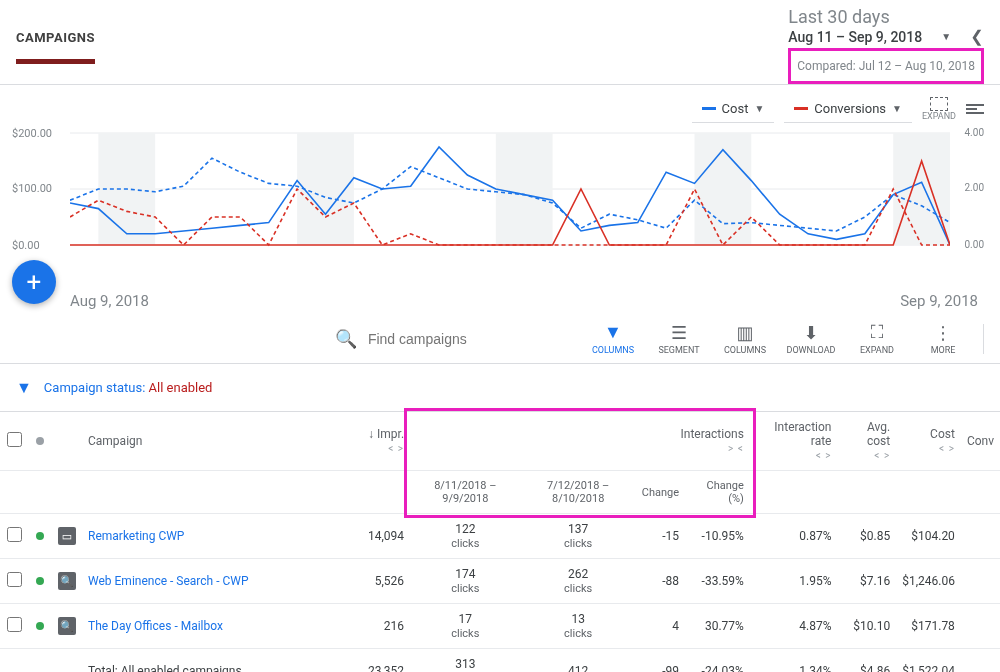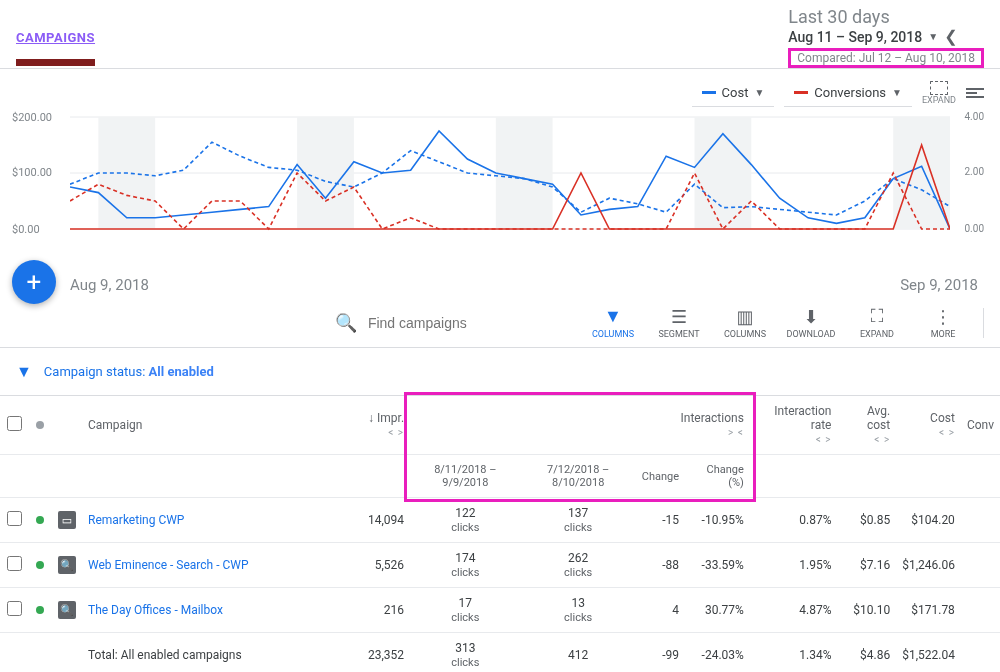--- a/index.html
+++ b/index.html
@@ -2,26 +2,26 @@
 <html><head>
 <meta charset="utf-8">
 <style>
   * { box-sizing: border-box; margin: 0; padding: 0; }
   body { font-family: Roboto, Arial, sans-serif; font-size: 13px; color: #5f6368; background: #fff; width: 1000px; height: 672px; overflow: hidden; position: relative; }
   
   
   .header { display: flex; justify-content: space-between; align-items: flex-start; padding: 6px 16px 0 16px; border-bottom: 1px solid #dadce0; }
   .tabs { display: flex; gap: 28px; padding-top: 24px; }
   .tab { font-size: 13px; font-weight: 500; letter-spacing: 0.5px; padding-bottom: 14px; cursor: pointer; color: #5f6368; }
-  .tab.active { color: #8b5cf6; border-bottom: 7px solid #7f1d1d; font-weight: 700; text-decoration: underline; }
+  .tab.active { color: #404040; border-bottom: 5px solid #7f1d1d; font-weight: 700; }
   .date-block { text-align: left; font-size: 12px; }
   .date-label { color: #80868b; font-size: 18px; }
-  .date-row { display: flex; align-items: center; gap: 6px; }
+  .date-row { display: flex; align-items: center; gap: 19px; }
   .date-main { color: #3c4043; font-weight: 500; font-size: 14px; }
-  .date-compare { color: #80868b; border: 3px solid #e91ebd; padding: 0 6px; margin-top: 2px; }
+  .date-compare { color: #80868b; border: 3px solid #e91ebd; padding: 8px 6px; margin-top: 2px; }
   
   
   .chart-ctrl { display: flex; justify-content: flex-end; align-items: center; gap: 10px; padding: 10px 16px 4px 16px; }
   .metric-pill { display: flex; align-items: center; gap: 6px; padding: 6px 10px; border-bottom: 1px solid #dadce0; font-size: 13px; color: #3c4043; cursor: pointer; }
   .metric-swatch { width: 14px; height: 3px; }
   .expand-ctrl { display: flex; flex-direction: column; align-items: center; font-size: 9px; color: #80868b; cursor: pointer; }
   .mini-icon { width: 18px; height: 14px; border: 1.5px dashed #5f6368; border-radius: 1px; }
   .adj-icon { width: 18px; display: flex; flex-direction: column; gap: 2px; }
   .adj-icon span { height: 2px; background: #5f6368; }
   
@@ -44,21 +44,21 @@
   .search-wrap input { border: none; outline: none; font-size: 14px; width: 130px; }
   .tool-btn { display: flex; flex-direction: column; align-items: center; gap: 3px; font-size: 9px; color: #5f6368; cursor: pointer; width: 52px; }
   .tool-btn.accent { color: #1a73e8; }
   .tool-glyph { font-size: 18px; height: 20px; display: flex; align-items: center; }
   .vdivider { width: 1px; height: 30px; background: #dadce0; }
   
   
   .filter-row { display: flex; align-items: center; gap: 12px; padding: 14px 16px; font-size: 13px; border-bottom: 1px solid #dadce0;}
   .funnel { color: #1a73e8; font-size: 16px; }
   .fstatus-label { color: #1a73e8; }
-  .fstatus-val { color: #3b82f6; font-weight: 700; }
+  .fstatus-val { color: #b91c1c; font-weight: 400; }
   
   
   table { width: 100%; border-collapse: collapse; font-size: 12px; }
   th, td { border-bottom: 1px solid #e8eaed; padding: 8px 6px; text-align: right; color: #3c4043; vertical-align: middle; }
   th { color: #5f6368; font-weight: 400; position: relative; }
   .col-campaign { text-align: left; width: 280px; }
   .col-check { width: 28px; text-align: center; }
   .col-status { width: 24px; text-align: center; }
   .col-type { width: 30px; text-align: center; }
   .camp-link { color: #1a73e8; cursor: pointer; }

